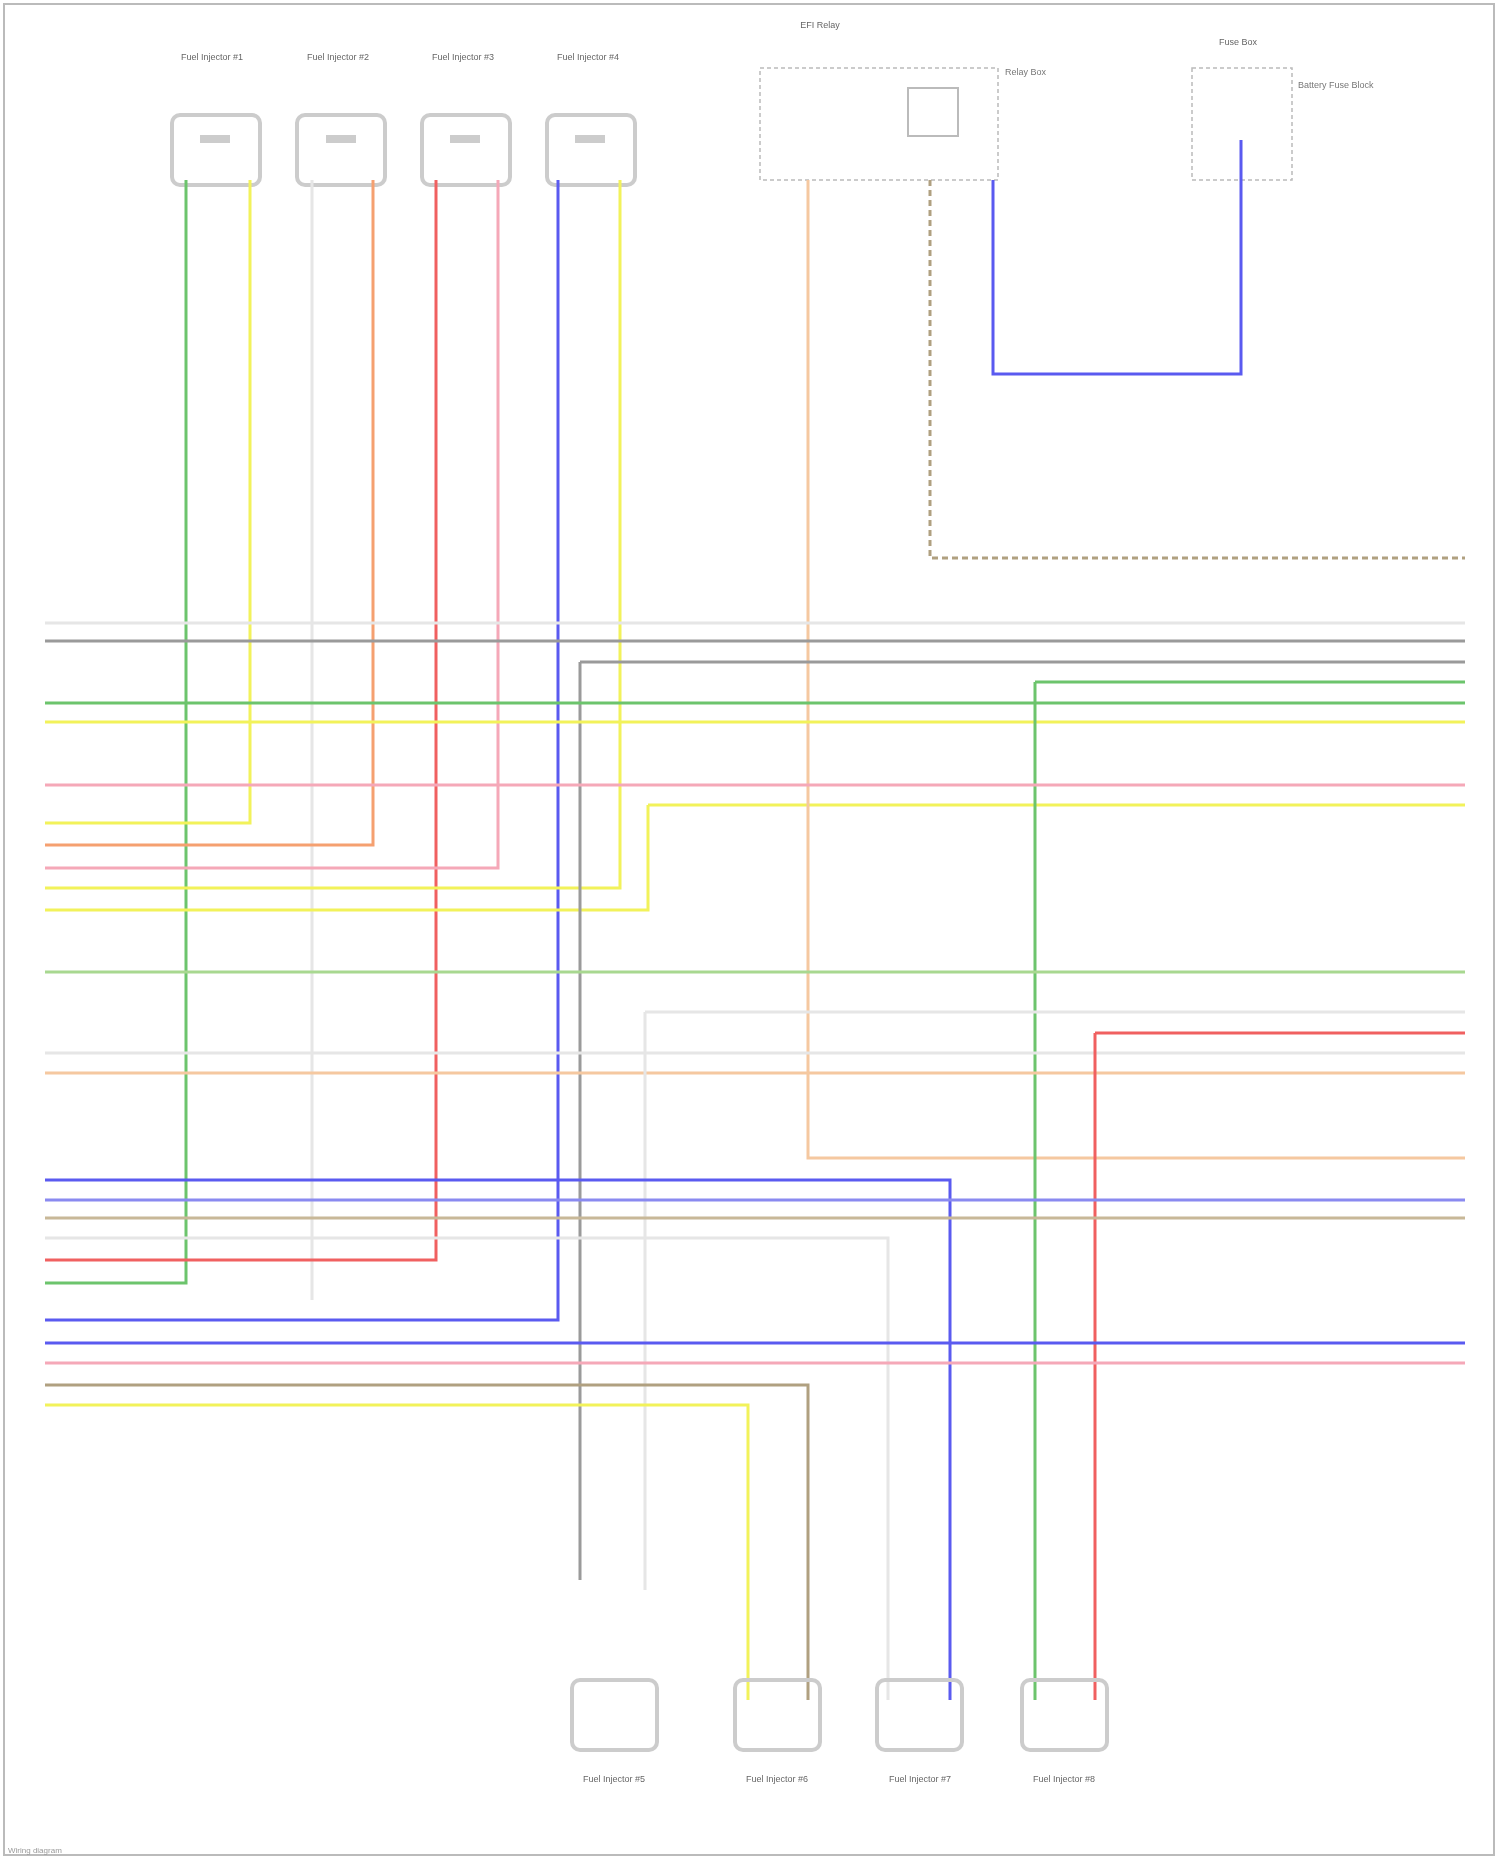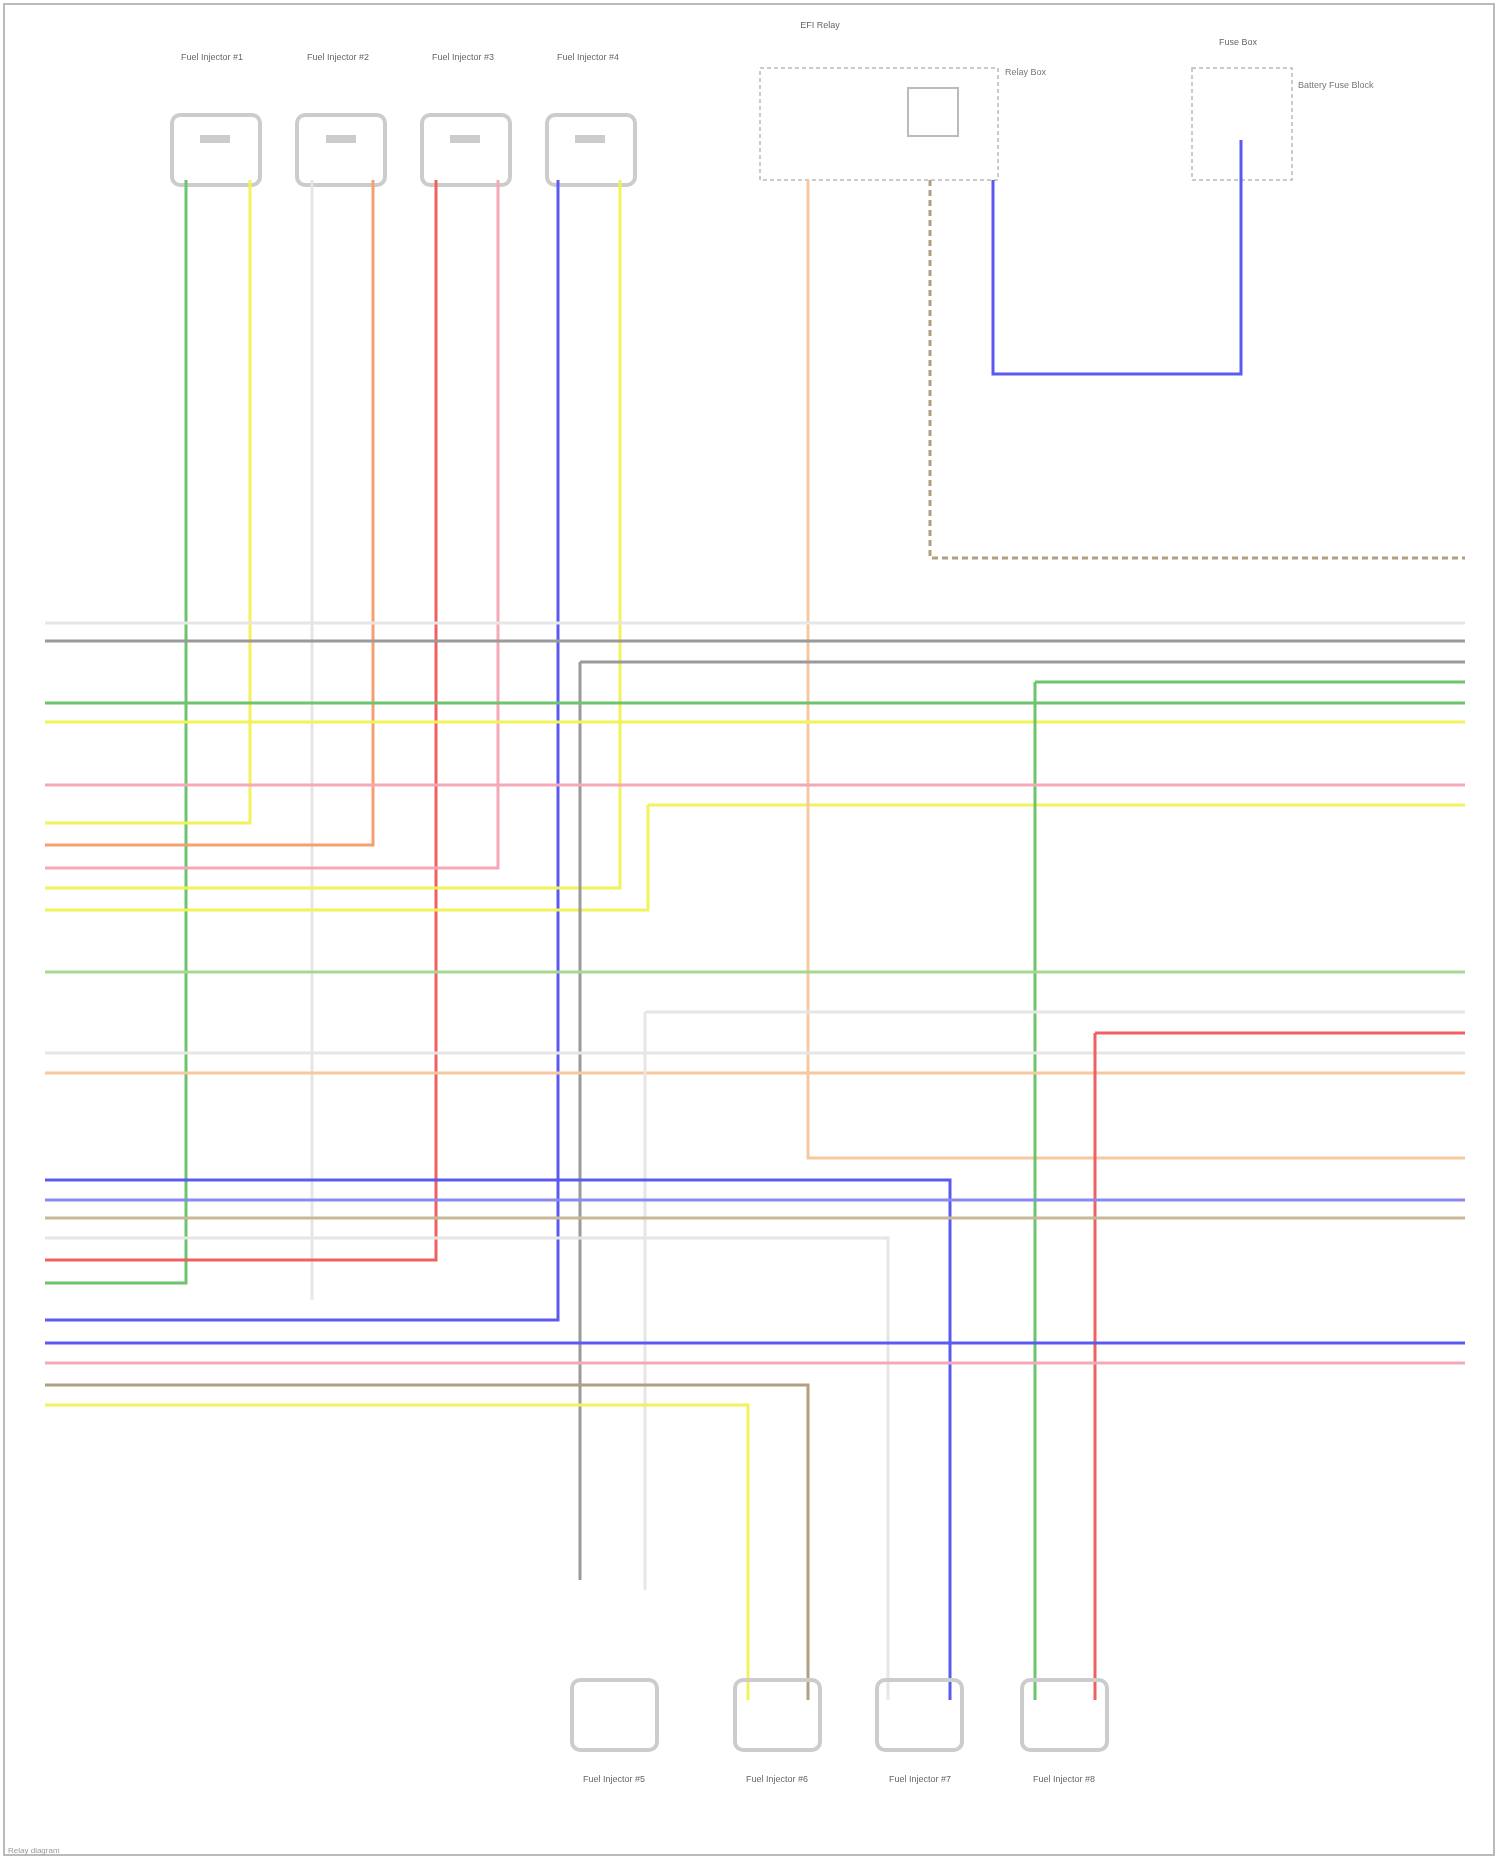--- a/index.html
+++ b/index.html
@@ -108,13 +108,13 @@
   <g>
     <rect x="877" y="1680" width="85" height="70" rx="8" fill="none" stroke="#ccc" stroke-width="4"></rect>
     <text class="title" x="920" y="1782">Fuel Injector #7</text>
   </g>
   <g>
     <rect x="1022" y="1680" width="85" height="70" rx="8" fill="none" stroke="#ccc" stroke-width="4"></rect>
     <text class="title" x="1064" y="1782">Fuel Injector #8</text>
   </g>
 </svg>
 
-<div class="footer">Relay diagram</div>
+<div class="footer">Wiring diagram</div>
 
 </body></html>

